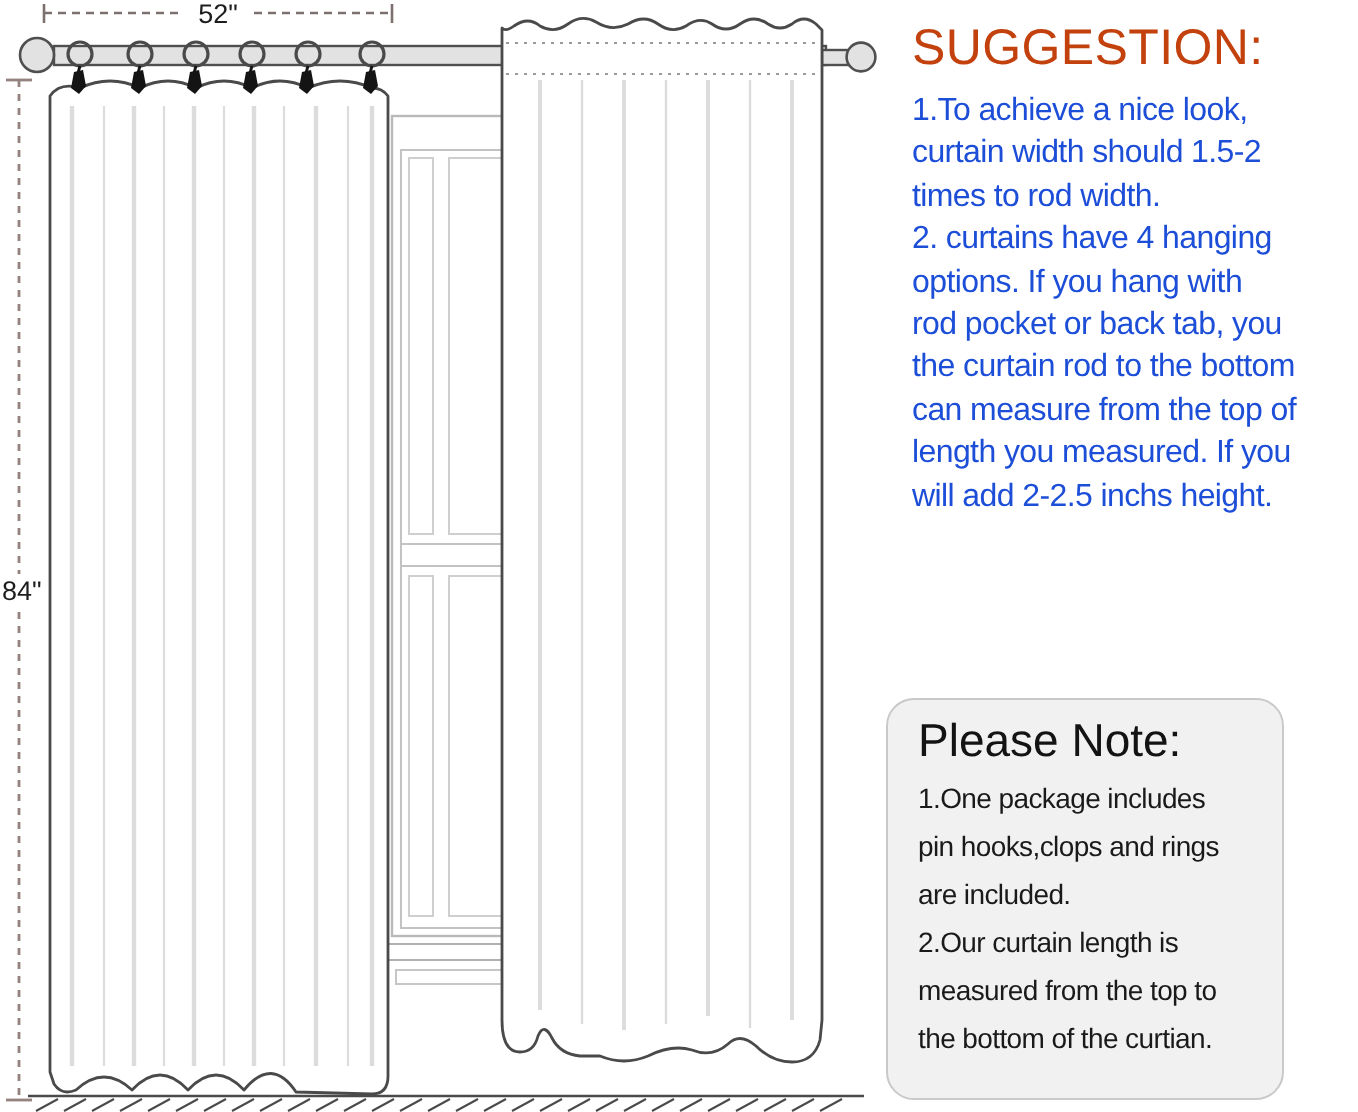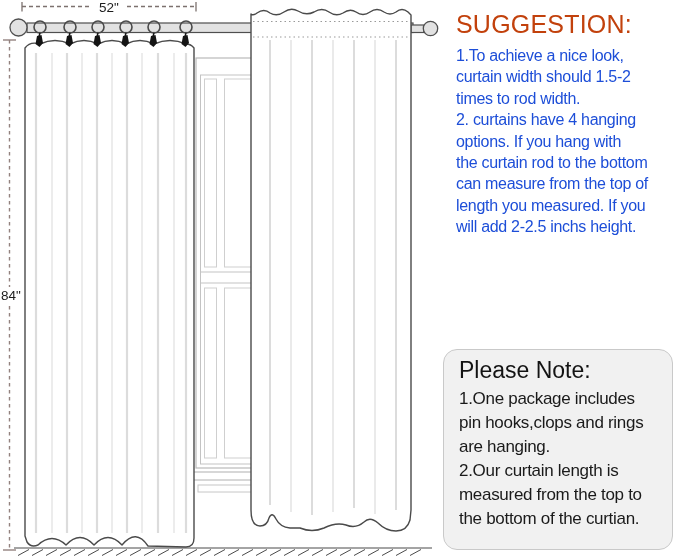--- a/index.html
+++ b/index.html
@@ -13,29 +13,29 @@
   }
   .suggestion .title {
     font-size:25px; font-weight:400; letter-spacing:0.2px;
     margin:0 0 6px 0; color:#c2410c;
   }
   .sline {
     font-size:16px; line-height:21.4px; letter-spacing:-0.3px;
     white-space:nowrap; color:#1d4ed8;
   }
   .note-box {
-    position:absolute; left:443px; top:349px; width:230px; height:201px;
+    position:absolute; left:443px; top:349px; width:199px; height:201px;
     box-sizing:border-box; background:#f1f1f1; border:1px solid #c9c9c9;
     border-radius:14px; padding:5px 8px 0 15px; overflow:hidden;
   }
   .note-box .title {
     font-size:23px; font-weight:400; margin:2px 0 3px 0; color:#131313;
   }
   .nline {
-    font-size:17px; line-height:24px; letter-spacing:-0.3px;
+    font-size:14px; line-height:24px; letter-spacing:-0.3px;
     white-space:nowrap; color:#1a1a1a;
   }
   text { font-family:"Liberation Sans", sans-serif; }
 </style>
 </head>
 <body>
 
 <div class="frame">
 
   <svg width="455" height="556" viewBox="0 0 455 556">
@@ -195,29 +195,30 @@
     </g>
   </svg>
 
   <div class="suggestion">
     <h1 class="title">SUGGESTION:</h1>
     <div class="sline">1.To achieve a nice look,</div>
     <div class="sline">curtain width should 1.5-2</div>
     <div class="sline">times to rod width.</div>
     <div class="sline">2. curtains have 4 hanging</div>
     <div class="sline">options. If you hang with</div>
+    <div class="sline">rod pocket or back tab, you</div>
     <div class="sline">the curtain rod to the bottom</div>
     <div class="sline">can measure from the top of</div>
     <div class="sline">length you measured. If you</div>
     <div class="sline">will add 2-2.5 inchs height.</div>
   </div>
 
   <div class="note-box">
     <h2 class="title">Please Note:</h2>
     <div class="nline">1.One package includes</div>
     <div class="nline">pin hooks,clops and rings</div>
-    <div class="nline">are hanging.</div>
+    <div class="nline">are included.</div>
     <div class="nline">2.Our curtain length is</div>
     <div class="nline">measured from the top to</div>
     <div class="nline">the bottom of the curtian.</div>
   </div>
 
 </div>
 
 </body></html>

